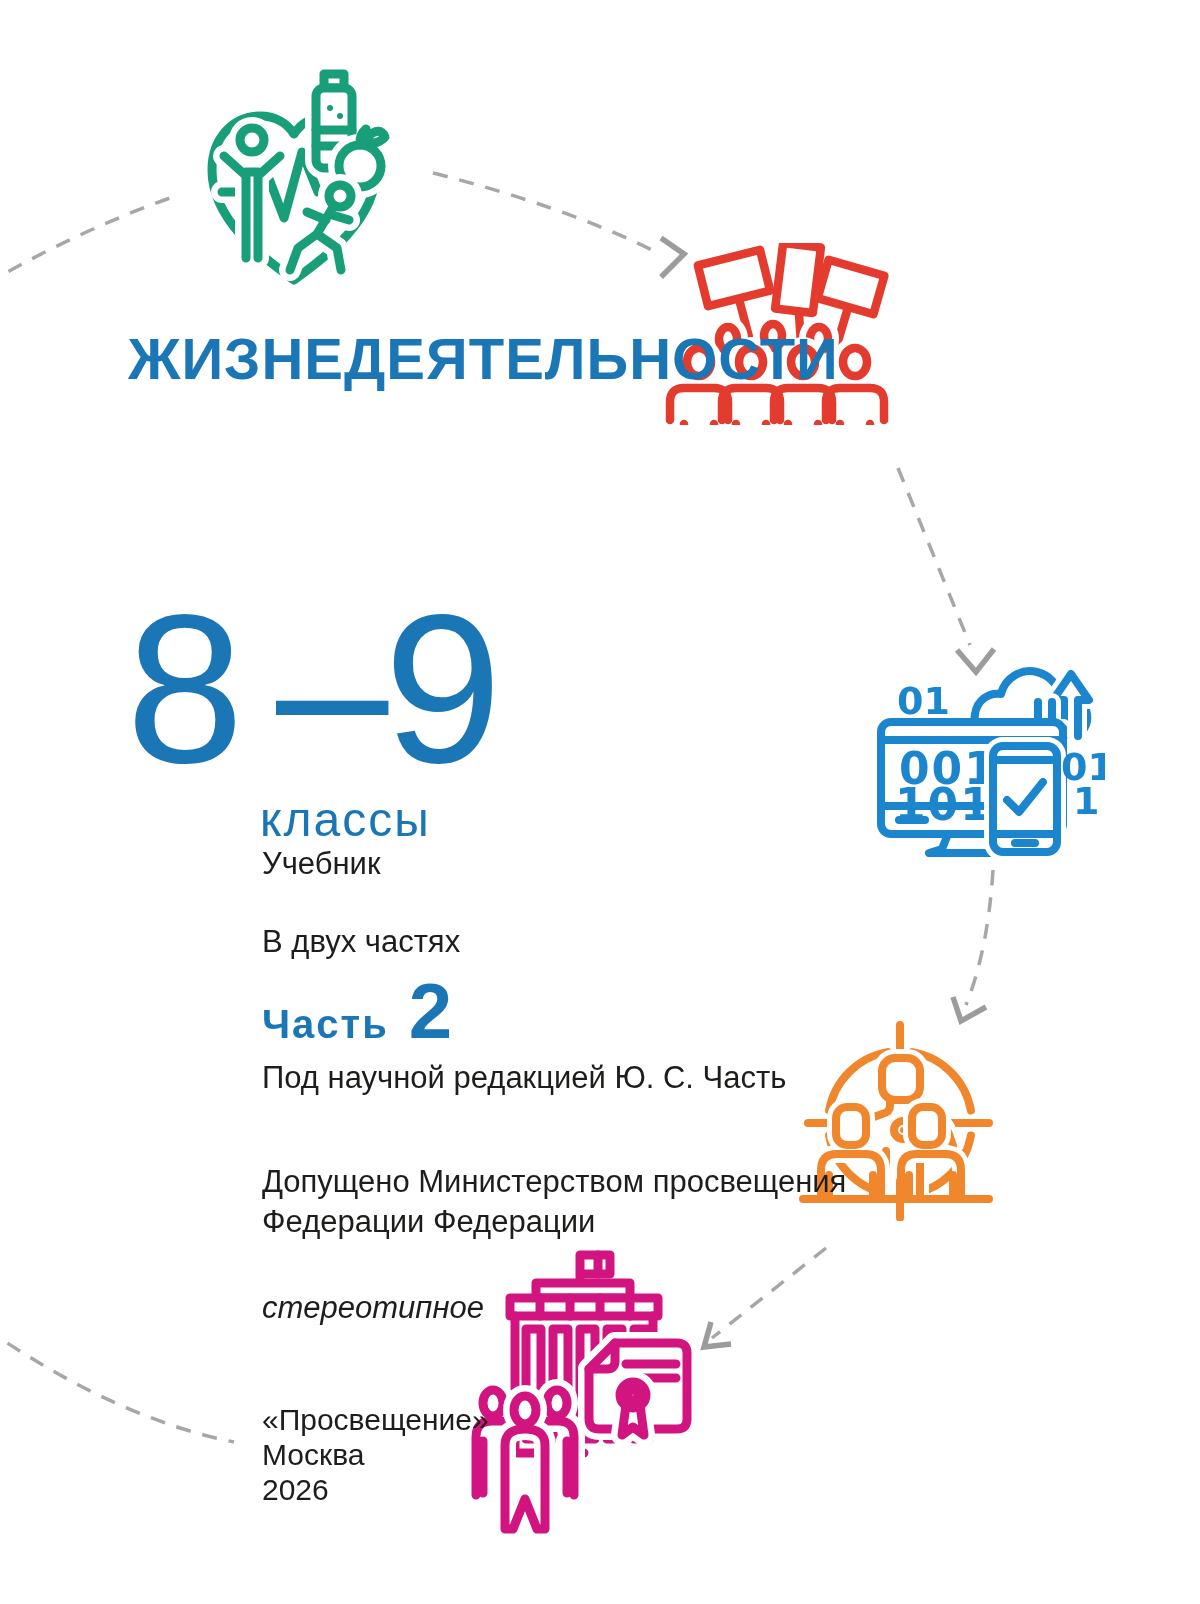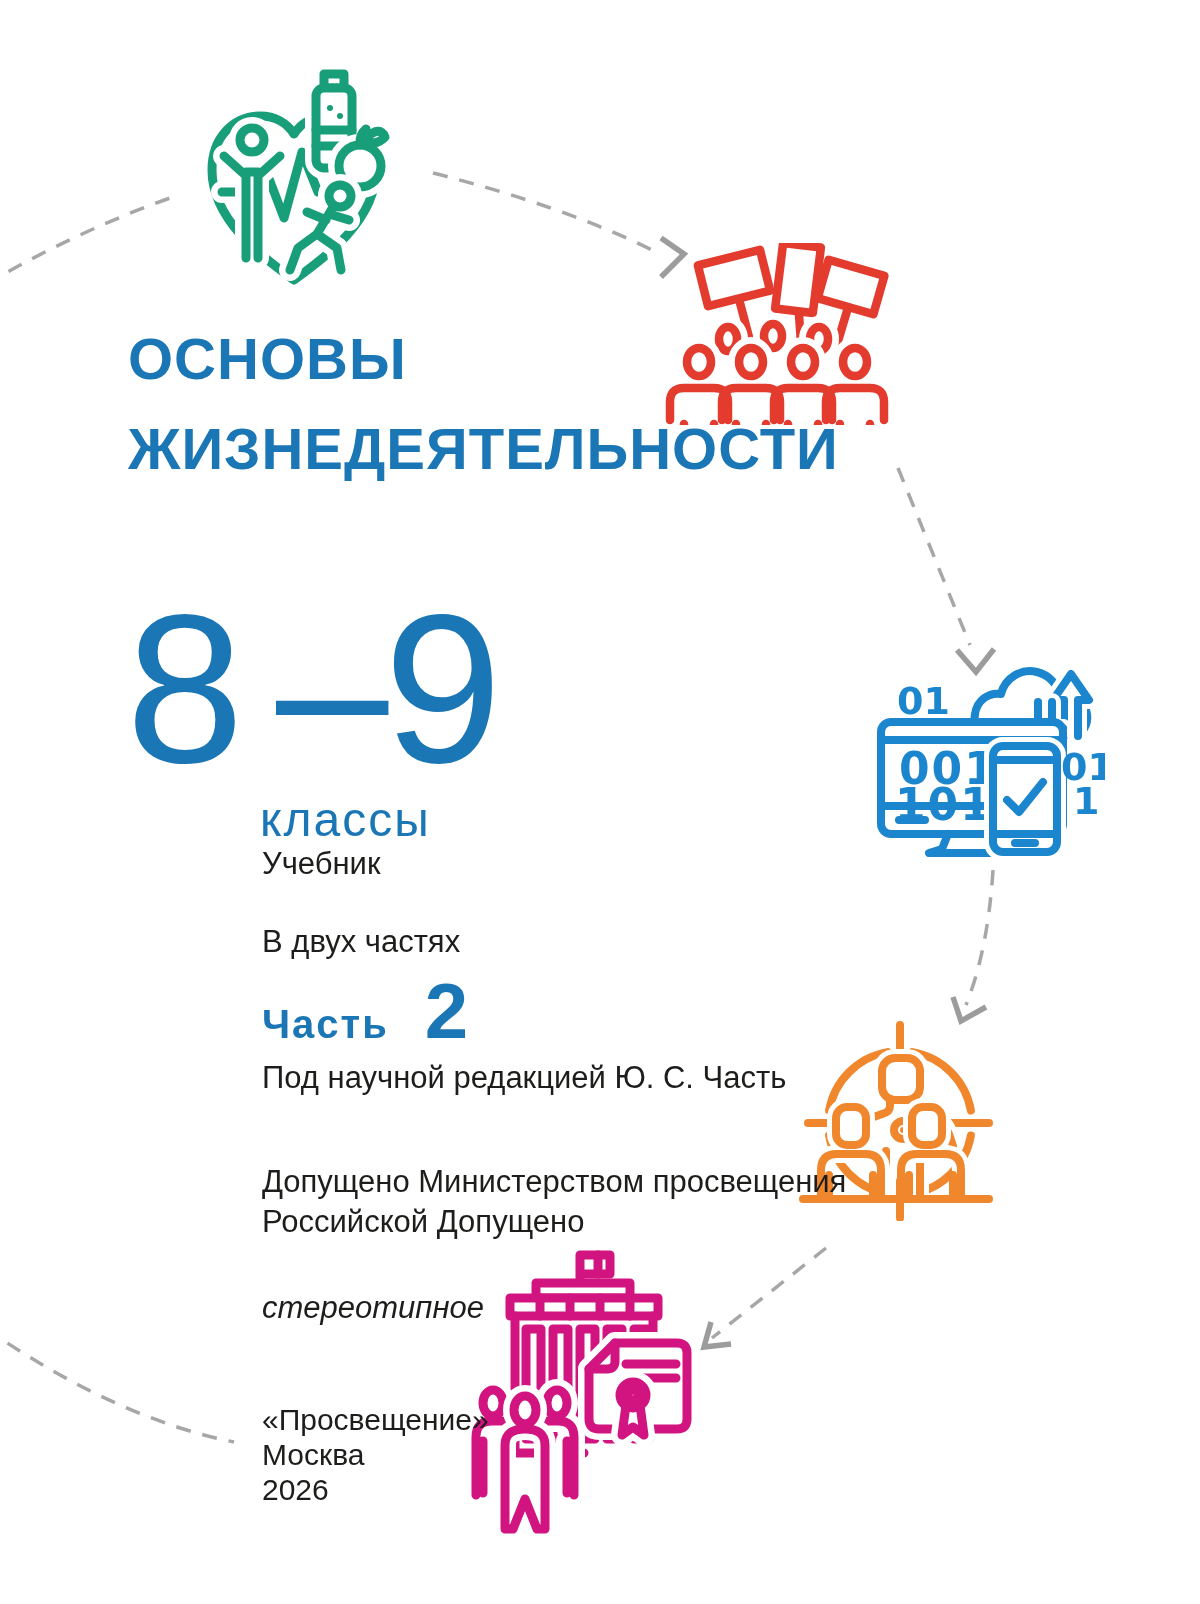--- a/index.html
+++ b/index.html
@@ -9,21 +9,21 @@
   
   .title{left:128px;top:314px;color:#1a76b5;font-weight:bold;font-size:58px;
          line-height:90px;letter-spacing:1px;white-space:nowrap;}
   .digit{top:583px;font-size:212px;line-height:1;color:#1a76b5;font-weight:400;}
   .dash-glyph{top:583px;left:276px;font-size:212px;line-height:1;color:#1a76b5;
               transform:scaleX(.53);transform-origin:left center;}
   .grades-label{left:260px;top:780px;font-size:48px;letter-spacing:2px;color:#1a76b5;margin-top:12px;}
   .body-text{font-size:31px;line-height:40px;}
   .uchebnik{left:262px;top:844px;}
   .parts-note{left:262px;top:922px;}
-  .part-row{left:262px;top:972px;display:flex;align-items:baseline;gap:36px;}
+  .part-row{left:262px;top:972px;display:flex;align-items:baseline;gap:20px;}
   .part-word{font-size:40px;font-weight:bold;color:#1a76b5;letter-spacing:2px;}
   .part-num{font-size:78px;font-weight:bold;color:#1a76b5;line-height:1;}
   .editor{left:262px;top:1058px;}
   .approval{left:262px;top:1162px;}
   .edition-note{left:262px;top:1288px;font-style:italic;}
   .imprint{left:262px;top:1402px;font-size:30px;line-height:35px;}
   
   .icon g{fill:none;stroke-linecap:round;stroke-linejoin:round;}
   .icon g.w{stroke:#fff;stroke-width:22px;}
   .icon g.c{stroke-width:9px;}
@@ -275,40 +275,39 @@
         <ellipse cx="73" cy="167" rx="11" ry="14"></ellipse>
         <path d="M53,242 V202 Q53,186 73,186 Q93,186 93,202 V242 M53,242 V286 H61 L73,256 L85,286 H93 V242"></path>
       </g>
     <g class="c">
         <ellipse cx="73" cy="167" rx="11" ry="14" fill="#fff"></ellipse>
         <path d="M53,242 V202 Q53,186 73,186 Q93,186 93,202 V242 M53,242 V286 H61 L73,256 L85,286 H93 V242"></path>
       </g>
   </svg>
 
   <div class="abs title">
-    <div>ОСНОВЫ</div>
     <div>ЖИЗНЕДЕЯТЕЛЬНОСТИ</div>
   </div>
 
   <div class="abs digit" style="left:126px;">8</div>
   <div class="abs dash-glyph">—</div>
   <div class="abs digit" style="left:384px;">9</div>
   <div class="abs grades-label">классы</div>
 
   <div class="abs body-text uchebnik">Учебник</div>
   <div class="abs body-text parts-note">В двух частях</div>
   <div class="abs part-row">
     <span class="part-word">Часть</span>
     <span class="part-num">2</span>
   </div>
   <div class="abs body-text editor">Под научной редакцией Ю. С. Часть</div>
 
   <div class="abs body-text approval">
     <div>Допущено Министерством просвещения</div>
-    <div>Российской Допущено</div>
+    <div>Федерации Федерации</div>
   </div>
 
   <div class="abs body-text edition-note">
     <div>стереотипное</div>
   </div>
 
   <div class="abs imprint">
     <div>«Просвещение»</div>
     <div>Москва</div>
     <div>2026</div>

